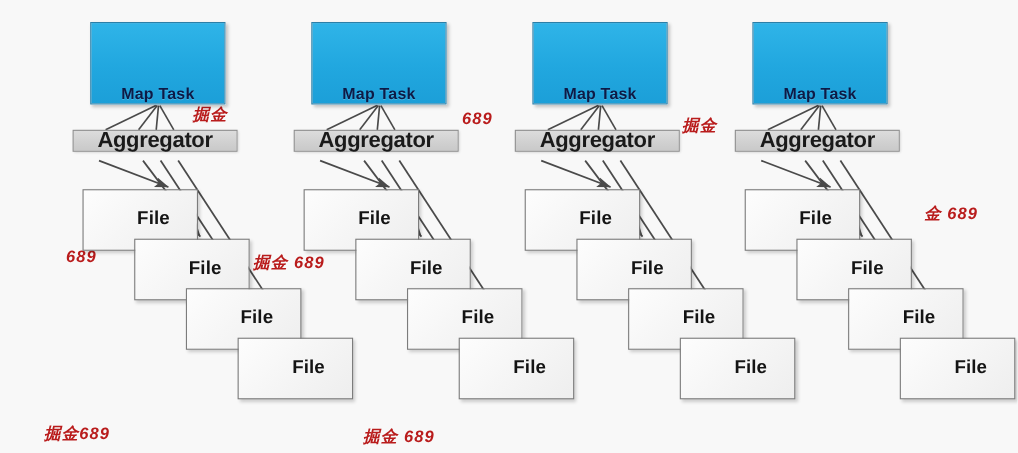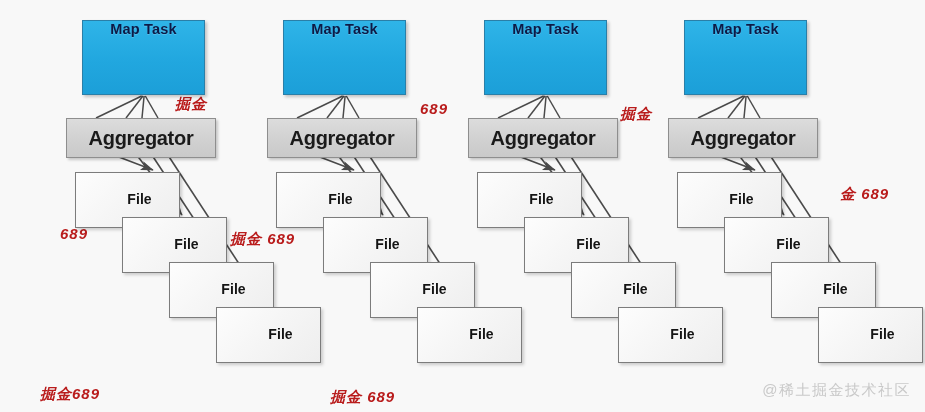--- a/index.html
+++ b/index.html
@@ -40,35 +40,35 @@
   .group { position:absolute; top:0; width:210px; height:412px; }
 
   
   .map-task {
     position:absolute;
     left:13px; top:20px;
     width:123px; height:75px;
     background:linear-gradient(180deg,#2fb4e8 0%,#21a7df 55%,#1c9fd8 100%);
     border:1px solid #2a7fa8;
     box-shadow:2px 2px 3px rgba(0,0,0,0.22);
-    display:flex; align-items:flex-start; justify-content:center;
+    display:flex; align-items:flex-end; justify-content:center;
   }
   .map-task-label {
     color:#0d1a46;
     font-size:14.5px;
     font-weight:bold;
     letter-spacing:0.2px;
     text-shadow:0 1px 0 rgba(255,255,255,0.18);
   }
 
   
   .aggregator {
     position:absolute;
     left:-3px; top:118px;
-    width:150px; height:40px;
+    width:150px; height:20px;
     background:linear-gradient(180deg,#dcdcdc 0%,#d2d2d2 50%,#c9c9c9 100%);
     border:1px solid #8e8e8e;
     box-shadow:1.5px 1.5px 2.5px rgba(0,0,0,0.2);
     display:flex; align-items:center; justify-content:center;
     z-index:6;
   }
   .aggregator-label {
     color:#1a1a1a;
     font-size:20px;
     font-weight:bold;
@@ -80,21 +80,21 @@
   .file-box {
     position:absolute;
     width:105px; height:56px;
     background:linear-gradient(135deg,#fdfdfd 0%,#f6f6f6 45%,#eeeeee 100%);
     border:1px solid #7c7c7c;
     box-shadow:2px 2px 3px rgba(0,0,0,0.18);
     display:flex; align-items:center; justify-content:center;
   }
   .file-label {
     color:#141414;
-    font-size:14px;
+    font-size:17px;
     font-weight:bold;
     letter-spacing:0.1px;
     margin-top:-2px;
     margin-left:24px;
   }
   .f0 { left:6px;   top:172px; z-index:2; }
   .f1 { left:53px;  top:217px; z-index:3; }
   .f2 { left:100px; top:262px; z-index:4; }
   .f3 { left:147px; top:307px; z-index:5; }
 
@@ -244,14 +244,13 @@
         </div>
         <div class="file-box f2">
           <span class="file-label">File</span>
         </div>
         <div class="file-box f3">
           <span class="file-label">File</span>
         </div>
       </div>
     </div>
 
-  <div class="watermark">@稀土掘金技术社区</div>
 </div>
 
 </body></html>

